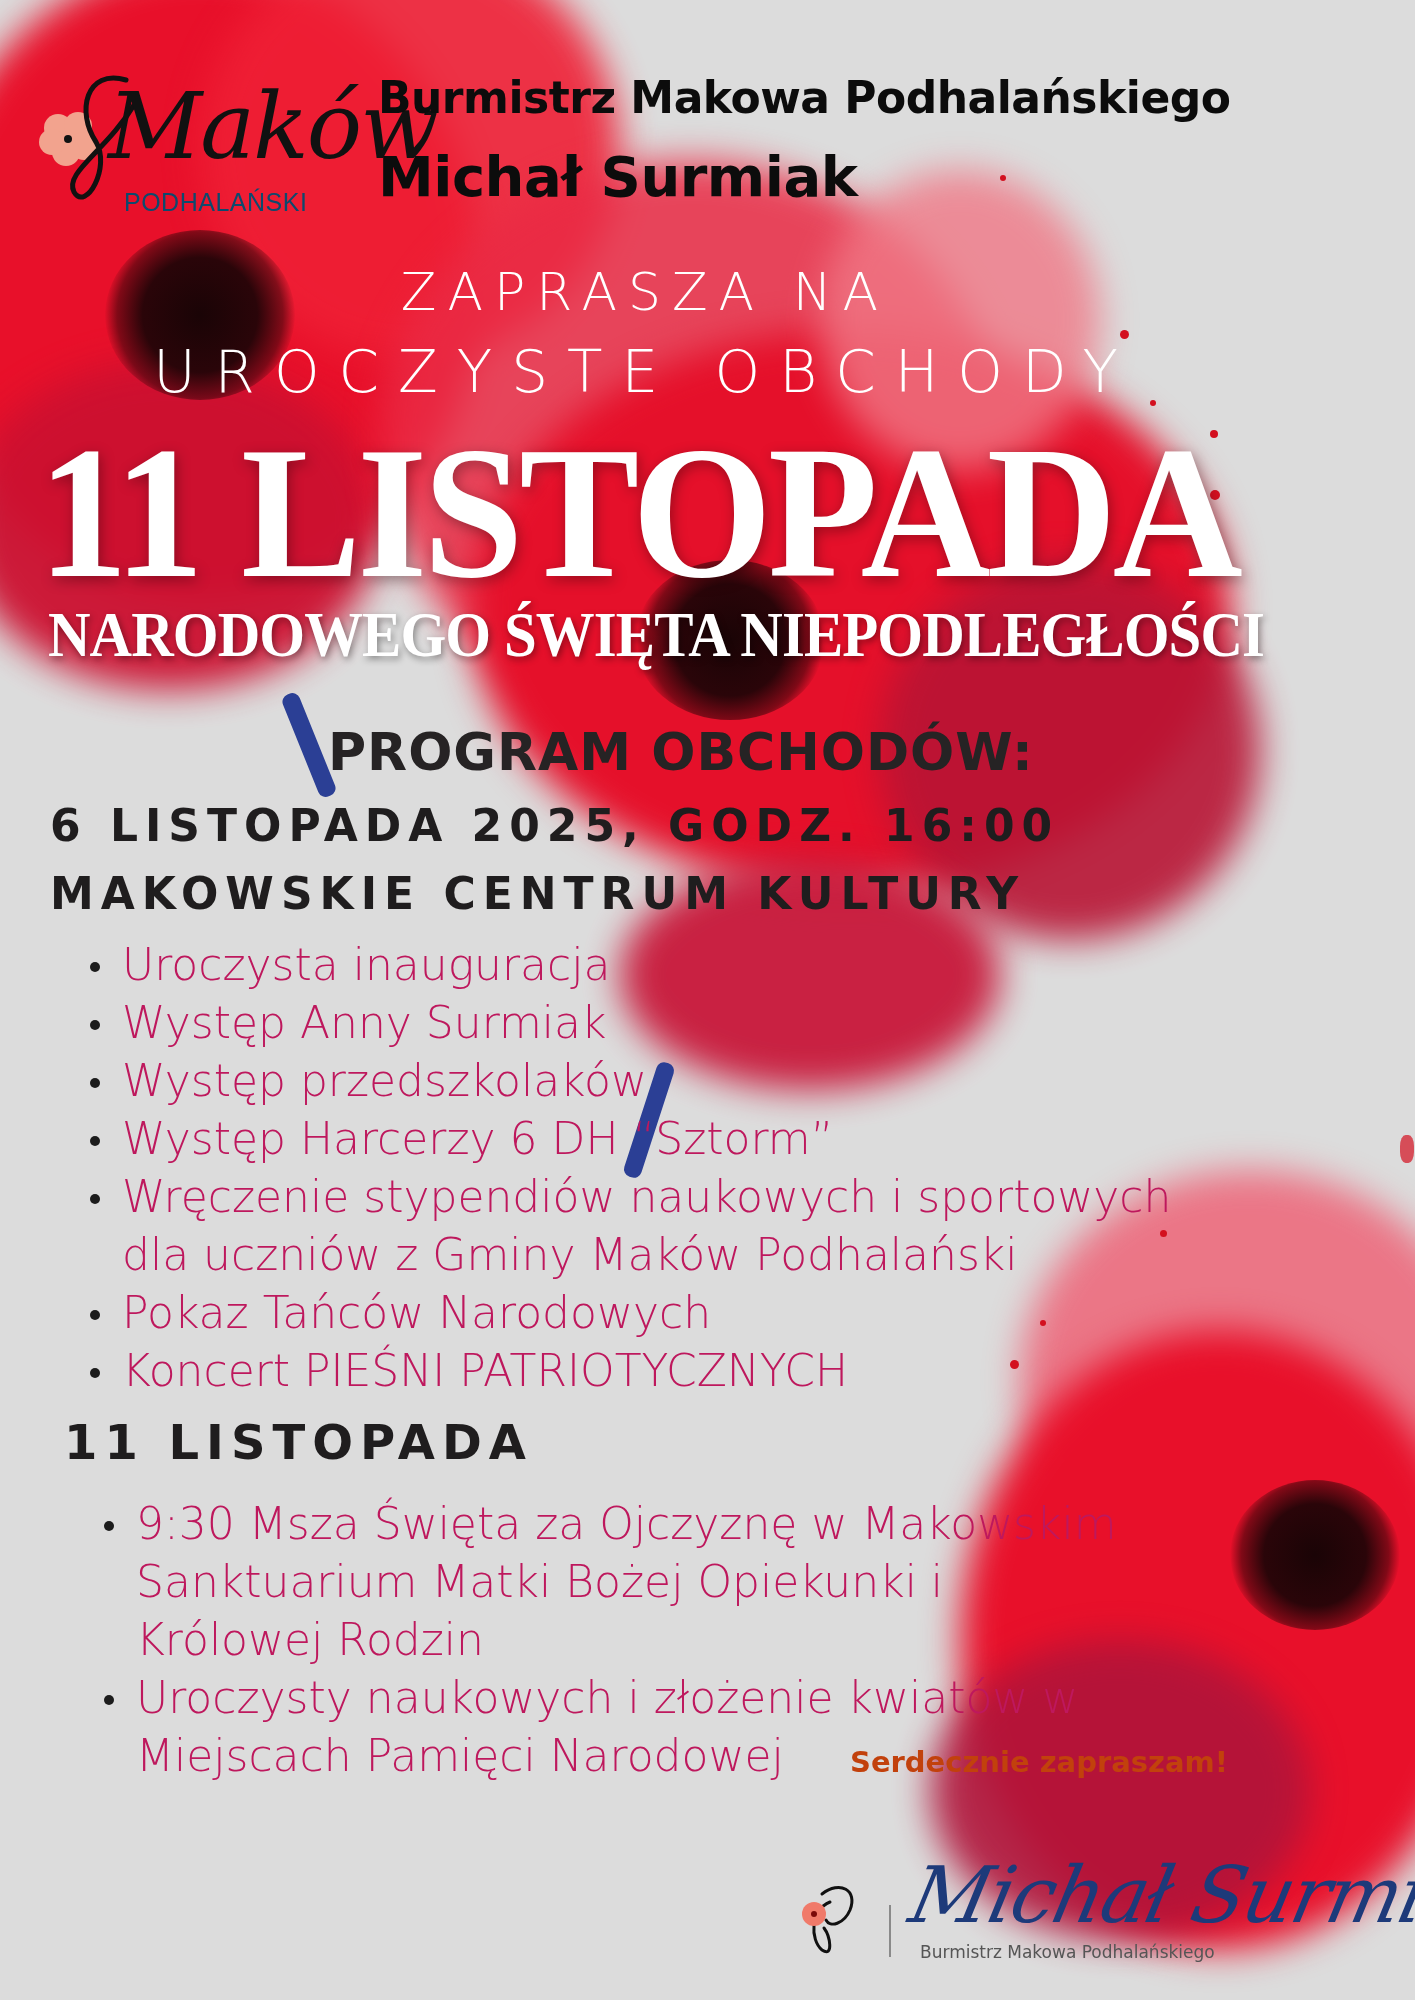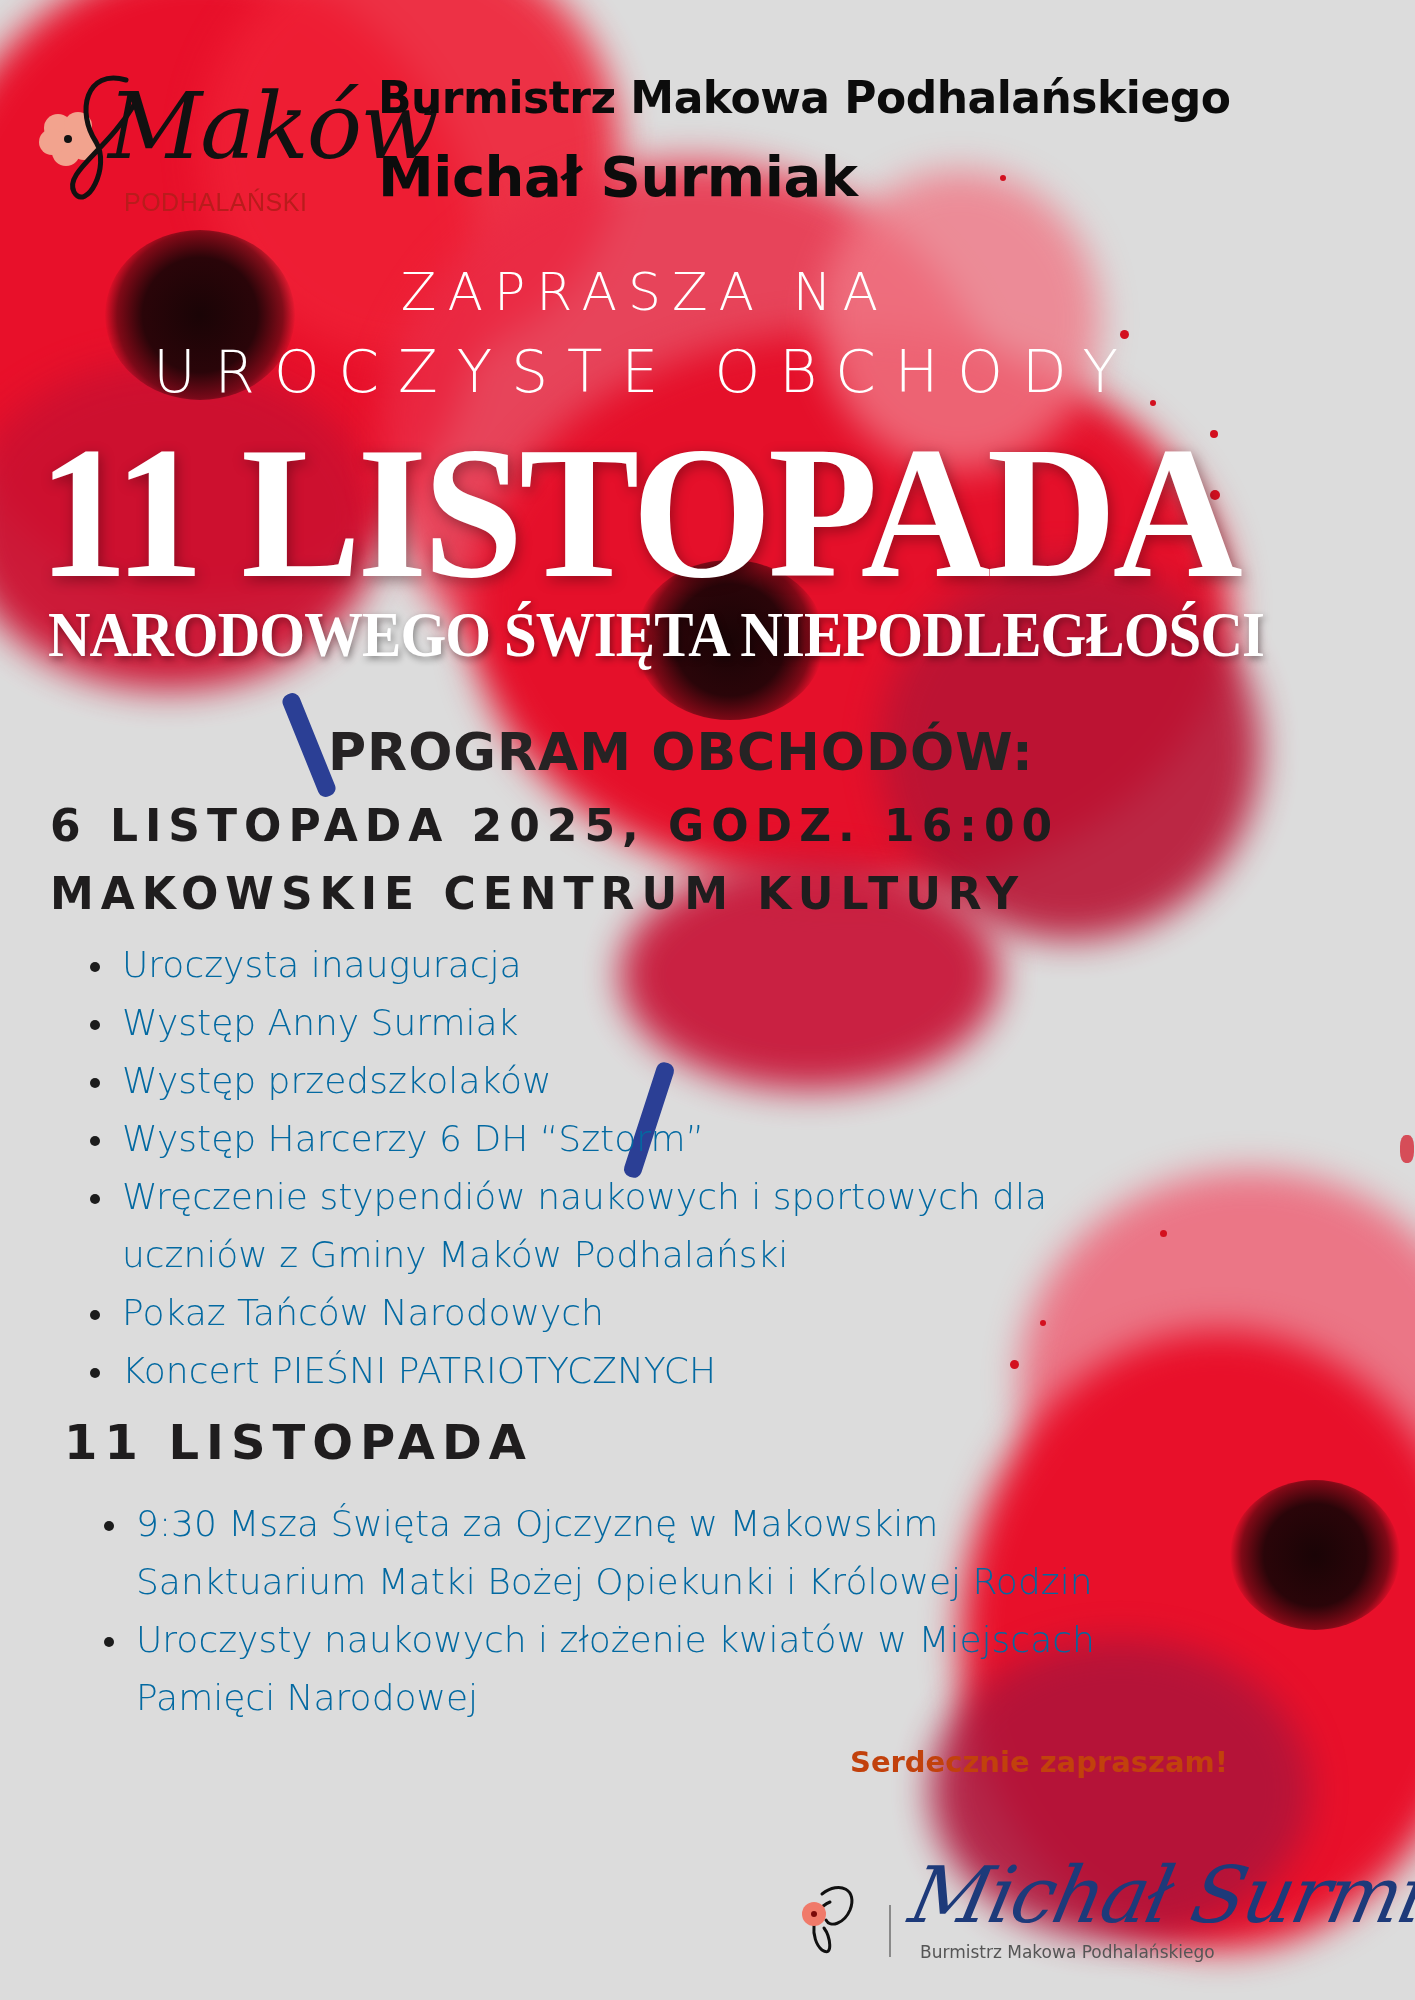--- a/index.html
+++ b/index.html
@@ -13,21 +13,21 @@
   .splat { position: absolute; border-radius: 50%; background: #d3101f; }
 
   .logo { position: absolute; left: 38px; top: 72px; width: 330px; height: 150px; }
   .logo-script {
     position: absolute; left: 70px; top: 0px;
     font-family: "DejaVu Serif", serif; font-style: italic; font-size: 92px;
     color: #111; letter-spacing: -2px; line-height: 110px;
   }
   .logo-sub {
     position: absolute; left: 86px; top: 116px;
-    font-family: "Liberation Sans", sans-serif; font-size: 25px; color: #b91c1c; letter-spacing: 0.5px; text-align: center;
+    font-family: "Liberation Sans", sans-serif; font-size: 25px; color: #0c4a6e; letter-spacing: 0.5px; text-align: center;
   }
   .logo-flower { position: absolute; left: 0; top: 38px; width: 62px; height: 58px; }
 
   .header-line1 {
     position: absolute; left: 378px; top: 72px;
     font-family: "DejaVu Sans", sans-serif; font-weight: bold; font-size: 44px; color: #0c0c0c; letter-spacing: -0.5px;
   }
   .header-line2 {
     position: absolute; left: 378px; top: 144px;
     font-family: "DejaVu Sans", sans-serif; font-weight: bold; font-size: 56px; color: #0c0c0c; letter-spacing: -0.5px;
@@ -55,21 +55,21 @@
   .program-title {
     position: absolute; left: 296px; top: 722px;
     font-family: "DejaVu Sans", sans-serif; font-weight: bold; font-size: 52px; color: #262324; letter-spacing: 1px; margin-left: 32px;
   }
   .date-line {
     position: absolute; left: 50px;
     font-family: "DejaVu Sans", sans-serif; font-weight: bold; font-size: 44px; color: #1f1d1e; letter-spacing: 7px; white-space: nowrap;
   }
   ul.events {
     position: absolute; margin: 0; padding: 0; list-style: none;
-    font-family: "DejaVu Sans", sans-serif; font-weight: 300; font-size: 36px; color: #0369a1; line-height: 58px;
+    font-family: "DejaVu Sans", sans-serif; font-weight: 300; font-size: 44px; color: #be185d; line-height: 58px;
   }
   ul.events li { position: relative; padding-left: 60px; }
   ul.events li::before {
     content: ""; position: absolute; left: 28px; top: 26px; width: 10px; height: 10px; border-radius: 50%; background: #1c1c1c;
   }
   .day2 {
     position: absolute; left: 64px; top: 1414px;
     font-family: "DejaVu Sans", sans-serif; font-weight: bold; font-size: 48px; color: #1f1d1e; letter-spacing: 7px;
   }
   .closing {

